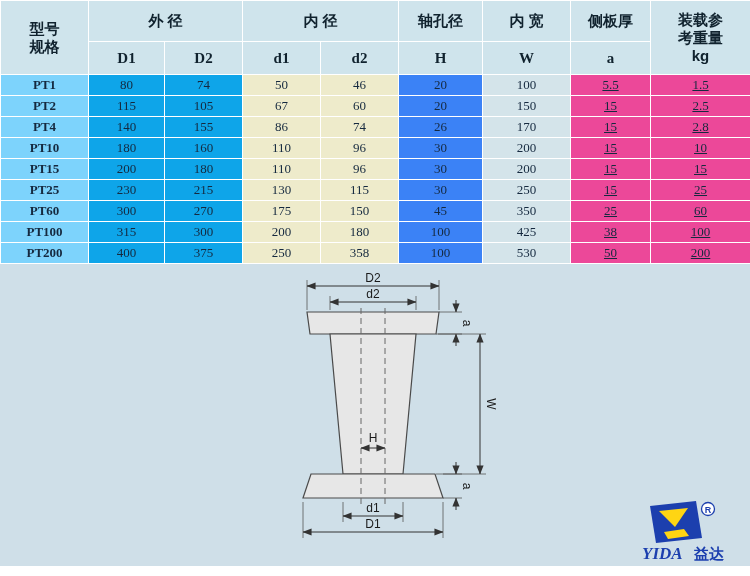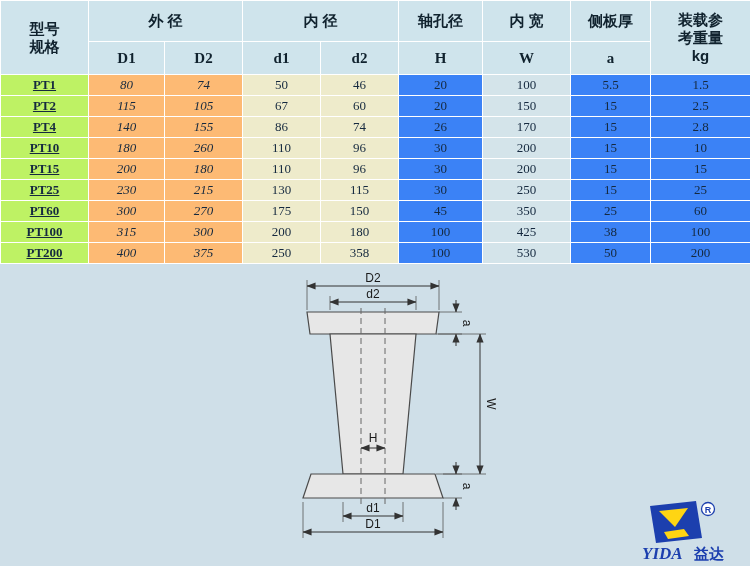--- a/index.html
+++ b/index.html
@@ -41,26 +41,26 @@
     font-size:16px;
   }
   .pre{white-space:pre-line;line-height:1.15;}
   th.col-weight{font-size:13px;line-height:1.2;}
   table.spec td{
     height:20px;
     font-family:"Liberation Serif", serif;
     font-size:13px;
     color:#15293f;
   }
-  td.col-model{background:#bef264;font-weight:bold;font-size:12.5px;text-decoration:underline;}
-  td.col-D1, td.col-D2{background:#fdba74;font-style:italic;}
+  td.col-model{background:#7dd3fc;font-weight:bold;font-size:12.5px;}
+  td.col-D1, td.col-D2{background:#0ea5e9;}
   td.col-d1, td.col-d2{background:#eeebcb;}
   td.col-H{background:#3b82f6;}
   td.col-W{background:#d4e4ea;}
-  td.col-a, td.col-kg{background:#3b82f6;}
+  td.col-a, td.col-kg{background:#ec4899;text-decoration:underline;}
   
   .diagram{
     position:absolute;
     left:278px;
     top:270px;
     width:230px;
     height:272px;
   }
   .diagram svg{display:block;}
   .dim-line{stroke:#333;stroke-width:1;fill:none;}
@@ -154,21 +154,21 @@
           <td class="col-d1">86</td>
           <td class="col-d2">74</td>
           <td class="col-H">26</td>
           <td class="col-W">170</td>
           <td class="col-a">15</td>
           <td class="col-kg">2.8</td>
         </tr>
         <tr>
           <td class="col-model">PT10</td>
           <td class="col-D1">180</td>
-          <td class="col-D2">260</td>
+          <td class="col-D2">160</td>
           <td class="col-d1">110</td>
           <td class="col-d2">96</td>
           <td class="col-H">30</td>
           <td class="col-W">200</td>
           <td class="col-a">15</td>
           <td class="col-kg">10</td>
         </tr>
         <tr>
           <td class="col-model">PT15</td>
           <td class="col-D1">200</td>

